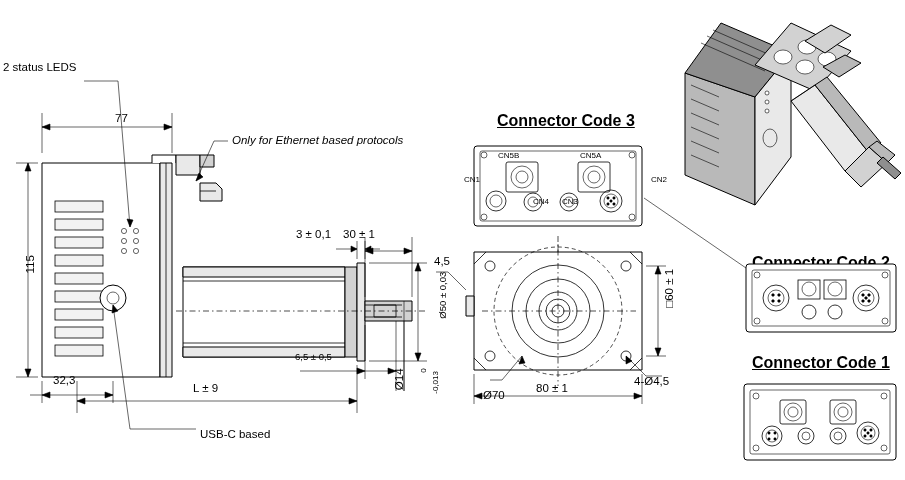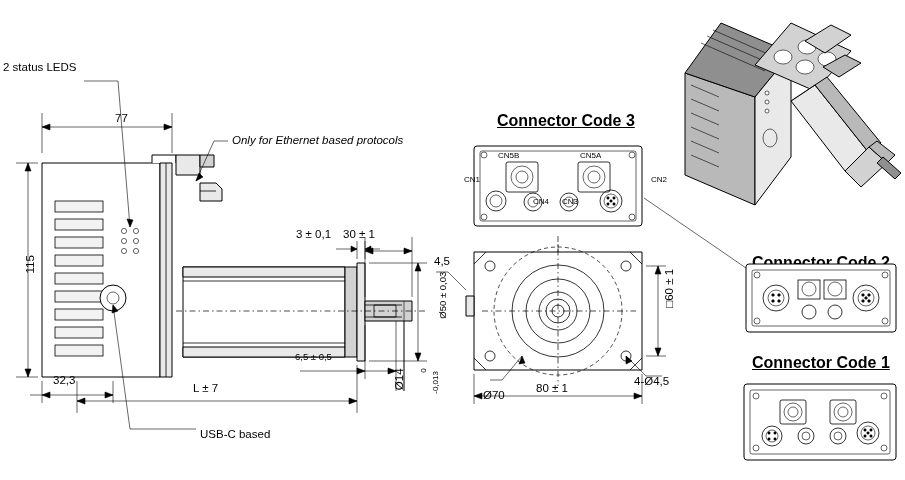--- a/index.html
+++ b/index.html
@@ -208,21 +208,21 @@
     </g>
   </svg>
 
   <div class="lbl" style="left:3px; top:61px;">2 status LEDS</div>
   <div class="lbl" style="left:232px; top:134px;font-style:italic;">Only for Ethernet based protocols</div>
   <div class="lbl" style="left:200px; top:428px;">USB-C based</div>
 
   <div class="lbl" style="left:115px; top:112px;">77</div>
   <div class="lbl rot" style="left:10px; top:258px; width:40px; text-align:center;">115</div>
   <div class="lbl" style="left:53px; top:374px;">32,3</div>
-  <div class="lbl" style="left:193px; top:382px;">L ± 7</div>
+  <div class="lbl" style="left:193px; top:382px;">L ± 9</div>
   <div class="lbl small" style="left:295px; top:352px;text-align:center;">6,5 ± 0,5</div>
   <div class="lbl" style="left:343px; top:228px;">30 ± 1</div>
   <div class="lbl" style="left:296px; top:228px;">3 ± 0,1</div>
   <div class="lbl small rot" style="left:398px; top:290px; width:90px; text-align:center;">Ø50 ± 0,03</div>
   <div class="lbl rot" style="left:371px; top:373px; width:56px; text-align:center;">Ø14</div>
   <div class="lbl tiny rot" style="left:409px; top:366px; width:30px; text-align:center;">0</div>
   <div class="lbl tiny rot" style="left:415px; top:378px; width:42px; text-align:center;">-0,013</div>
 
   <svg width="260" height="300" style="position:absolute;left:430px;top:140px;">
 

